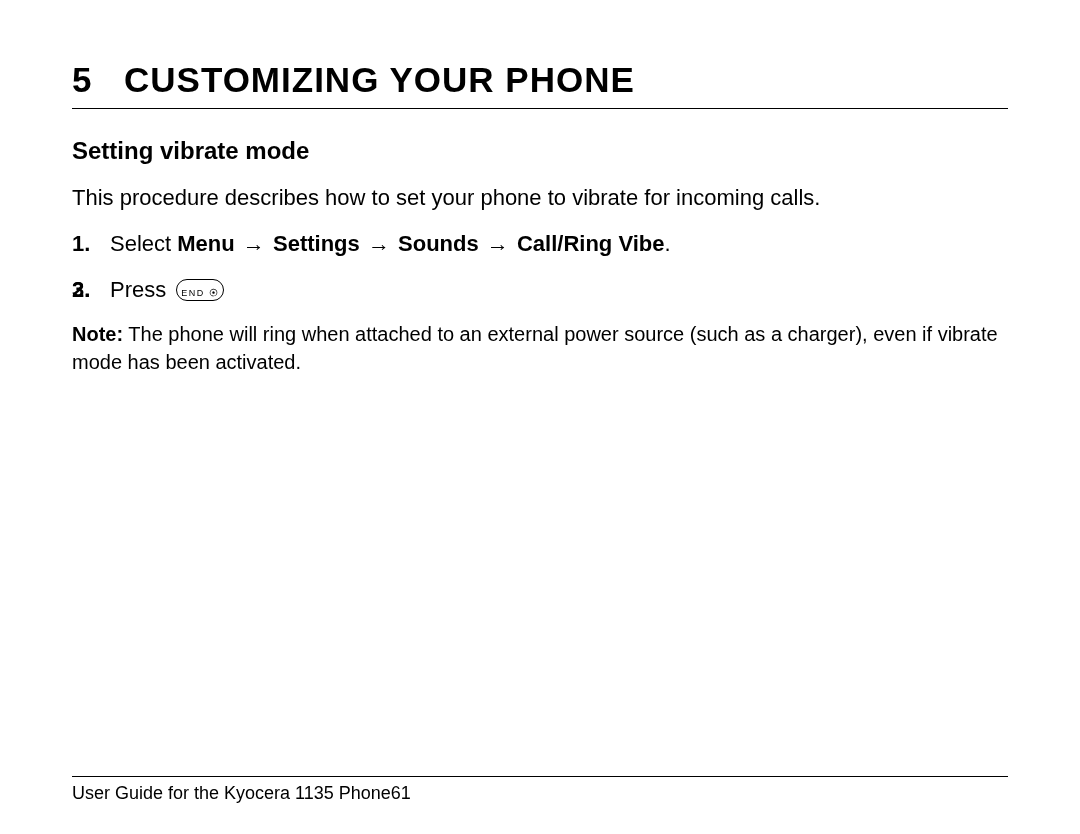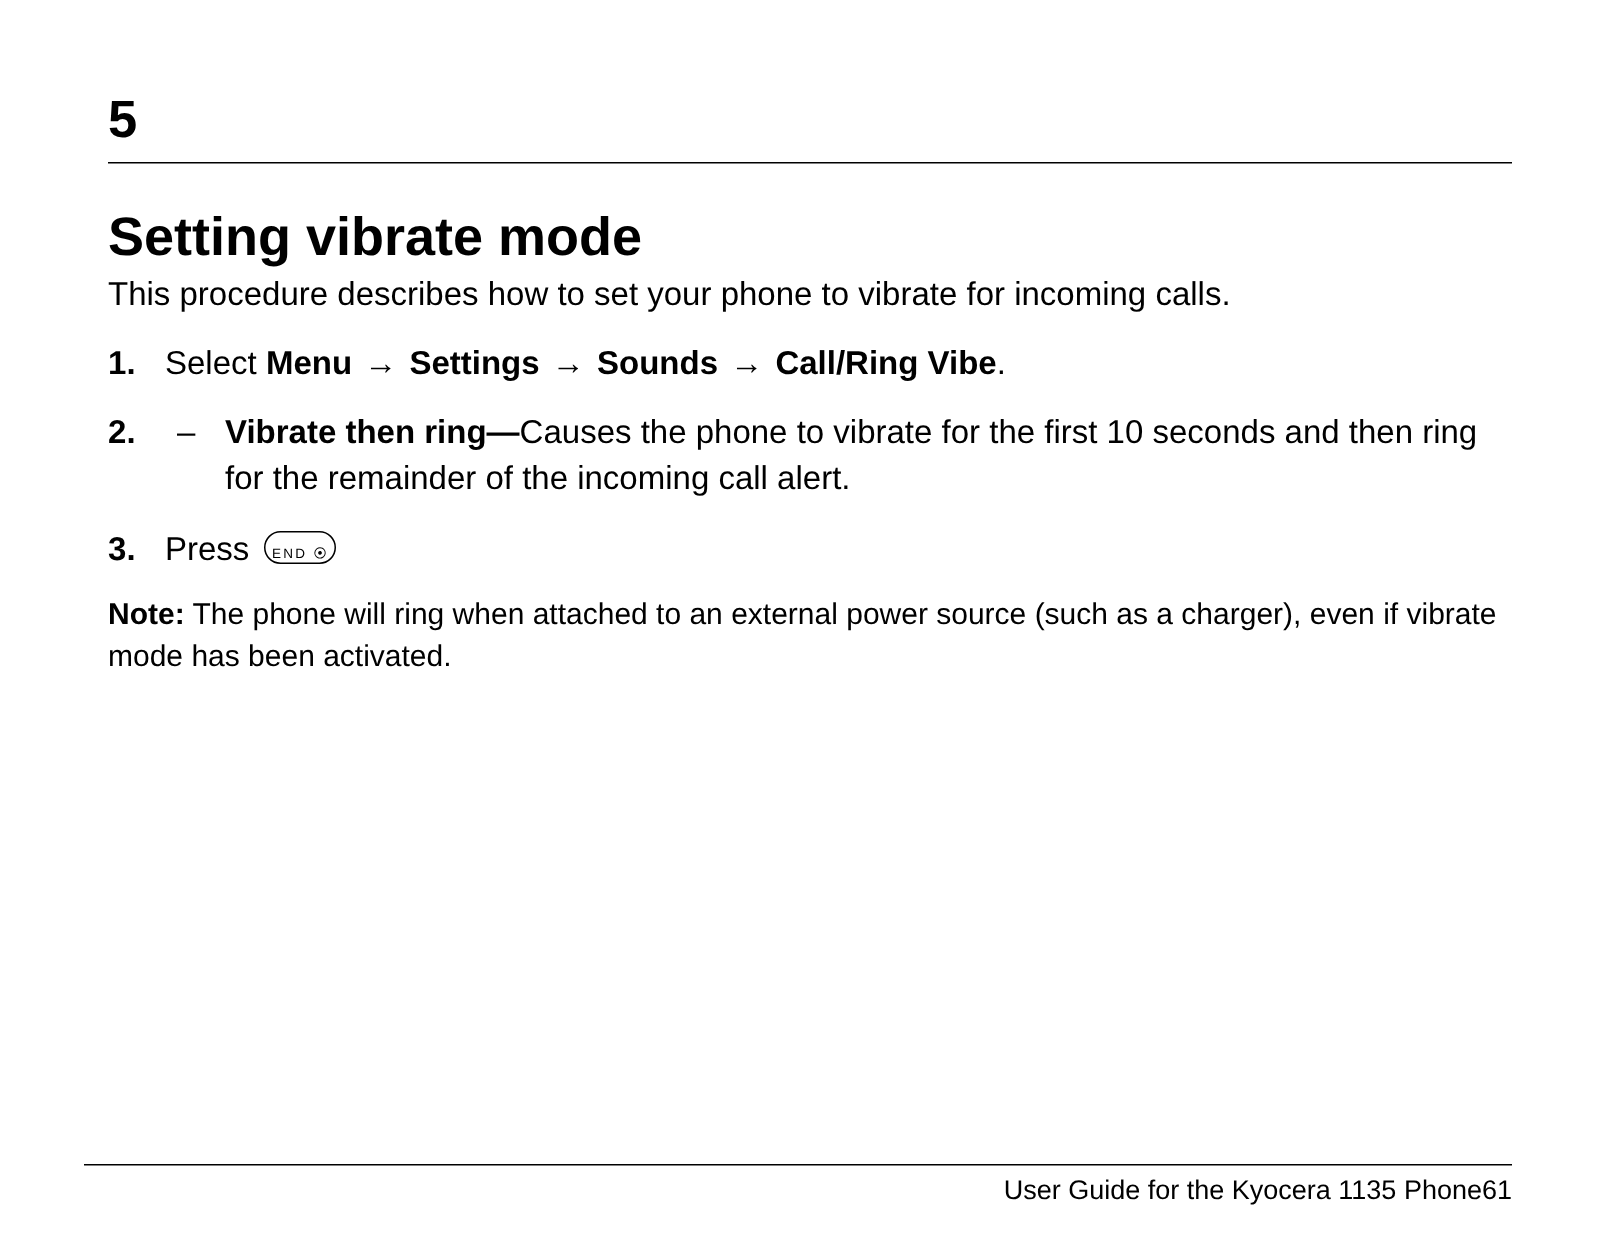--- a/index.html
+++ b/index.html
@@ -18,22 +18,22 @@
       font-size: 35px;
       letter-spacing: 1px;
       padding-bottom: 8px;
       border-bottom: 1.5px solid #000;
       margin-bottom: 28px;
     }
     .chapter-number { min-width: 24px; }
     .chapter-title { text-transform: uppercase; }
     .section-title {
       font-weight: 700;
-      font-size: 36px;
-      margin-bottom: 2px;
+      font-size: 24px;
+      margin-bottom: 18px;
     }
     .intro {
       font-size: 22px;
       line-height: 1.35;
       margin-bottom: 16px;
     }
     ol.steps {
       list-style: none;
       counter-reset: step;
       font-size: 22px;
@@ -85,50 +85,48 @@
       margin: 0 4px;
       font-weight: 400;
     }
     .note {
       font-size: 20px;
       line-height: 1.4;
       margin-top: 4px;
     }
     .footer {
       position: absolute;
-      left: 56px;
+      left: 72px;
       right: 72px;
       bottom: 30px;
       border-top: 1px solid #000;
       padding-top: 6px;
       display: flex;
-      justify-content: flex-end;
+      justify-content: flex-start;
       font-size: 18px;
     }
   </style>
 </head>
 <body>
 
 <div class="chapter-heading">
   <span class="chapter-number">5</span>
+  <span class="chapter-title">CUSTOMIZING YOUR PHONE</span>
 </div>
 
 <div class="section-title">Setting vibrate mode</div>
 
 <p class="intro">This procedure describes how to set your phone to vibrate for incoming calls.</p>
 
 <ol class="steps">
   <li>
     <span>Select </span><span class="bold"><span>Menu</span> <span class="arrow">→</span> <span>Settings</span> <span class="arrow">→</span> <span>Sounds</span> <span class="arrow">→</span> <span>Call/Ring Vibe</span></span><span>.</span>
   </li>
   <li>
     <ul class="sublist">
-      <li>
-        <span class="bold">Vibrate then ring—</span><span>Causes the phone to vibrate for the first 10 seconds and then ring for the remainder of the incoming call alert.</span>
-      </li>
     </ul>
   </li>
   <li>
     <span>Press </span><span class="key-oval"><span>END</span>&nbsp;<span>⦿</span></span>
   </li>
 </ol>
 
 <p class="note">
   <span class="bold">Note:</span><span> The phone will ring when attached to an external power source (such as a charger), even if vibrate mode has been activated.</span>
 </p>

